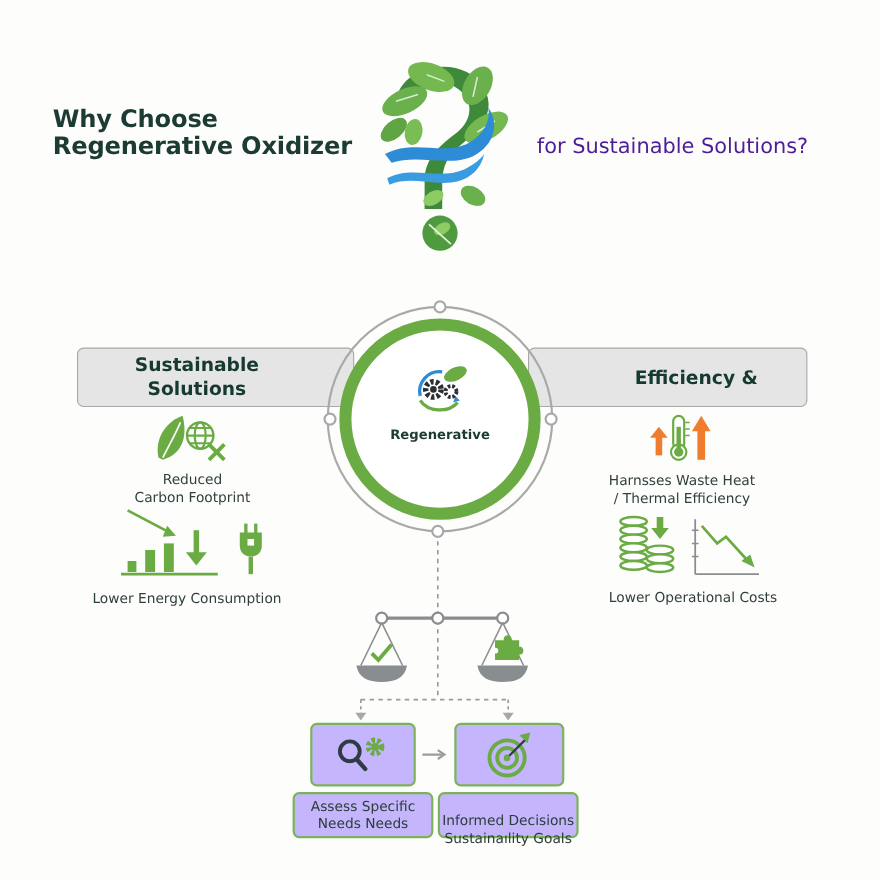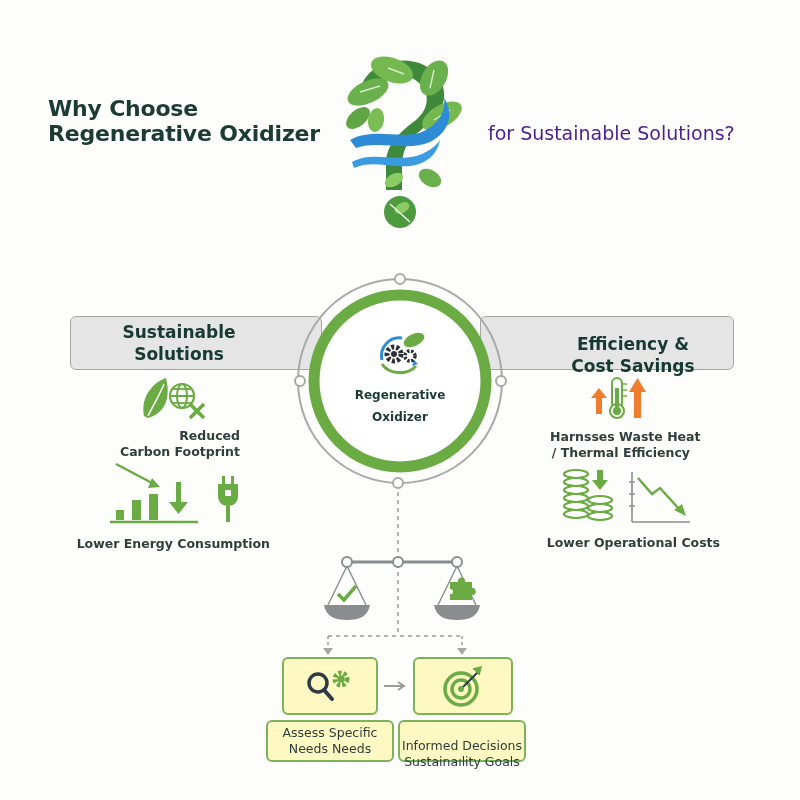--- a/index.html
+++ b/index.html
@@ -32,24 +32,24 @@
   }
   .band-left .band-title { left: 48px; top: 4px; width: 120px; }
   .band-right .band-title { left: 82px; top: 16px; width: 140px; }
 
   .center { left: 290px; top: 268px; width: 220px; height: 230px; }
   .center-label {
     position: absolute; left: 0; width: 100%; top: 116px; text-align: center;
     font-size: 12px; line-height: 22px; font-weight: bold; color: #1b3b33;
   }
 
-  .cap { font-size: 12.5px; color: #2f3f3c; text-align: right; line-height: 16px; white-space: nowrap; font-weight: bold; }
+  .cap { font-size: 12.5px; color: #2f3f3c; text-align: center; line-height: 16px; white-space: nowrap; }
 
   .box {
-    border: 2px solid #7cb35a; border-radius: 6px; background: #fef9c3;
+    border: 2px solid #7cb35a; border-radius: 6px; background: #c4b5fd;
   }
   .box-label { font-size: 12.5px; line-height: 16px; text-align: center; color: #2b3d3a; }
 </style>
 </head>
 <body>
 
 <svg class="abs" style="left:0;top:0" width="800" height="800">
 
   <line x1="398" y1="484" x2="398" y2="636" stroke="#9a9c9c" stroke-width="1.5" stroke-dasharray="4 4"></line>
 
@@ -91,21 +91,20 @@
 <div class="abs band band-left">
   <div class="band-title">
     <div>Sustainable</div>
     <div>Solutions</div>
   </div>
 </div>
 
 <div class="abs band band-right">
   <div class="band-title">
     <div>Efficiency &amp;</div>
-    <div>Cost Savings</div>
   </div>
 </div>
 
 <div class="abs center">
   <svg width="220" height="230" style="position:absolute;left:0;top:0">
     <circle cx="110" cy="113" r="102" fill="none" stroke="#a8aaaa" stroke-width="2"></circle>
     <circle cx="110" cy="113" r="86" fill="#fff" stroke="#6aab43" stroke-width="11"></circle>
     <circle cx="110" cy="11" r="5" fill="#fff" stroke="#a8aaaa" stroke-width="2"></circle>
     <circle cx="10" cy="113" r="5" fill="#fff" stroke="#a8aaaa" stroke-width="2"></circle>
     <circle cx="211" cy="113" r="5" fill="#fff" stroke="#a8aaaa" stroke-width="2"></circle>
@@ -116,21 +115,20 @@
     <path d="M10 30 A18 18 0 0 1 30 8" fill="none" stroke="#2e8bd6" stroke-width="3"></path>
     <path d="M10 34 A20 16 0 0 0 44 36" fill="none" stroke="#6aab43" stroke-width="3"></path>
     <path d="M40 36 L46 34 L42 30" fill="#2e8bd6"></path>
     <ellipse cx="42" cy="10" rx="11" ry="6" transform="rotate(-25 42 10)" fill="#6aab43"></ellipse>
     <circle cx="22" cy="24" r="7" fill="none" stroke="#2b2f33" stroke-width="5" stroke-dasharray="3 2"></circle>
     <circle cx="22" cy="24" r="3" fill="#2b2f33"></circle>
     <circle cx="38" cy="26" r="5" fill="none" stroke="#2b2f33" stroke-width="3.5" stroke-dasharray="2.4 1.6"></circle>
   </svg>
   <div class="center-label">
     <div>Regenerative</div>
-    <div>Oxidizer</div>
   </div>
 </div>
 
 <svg class="abs" style="left:140px;top:376px" width="70" height="48" viewBox="0 0 70 48">
   <path d="M4 40 C0 20 14 6 26 2 C30 18 28 36 8 42 Z" fill="#6aab43"></path>
   <path d="M8 40 C14 28 20 18 24 8" stroke="#fff" stroke-width="1.5" fill="none"></path>
   <circle cx="42" cy="20" r="12" fill="none" stroke="#6aab43" stroke-width="2.2"></circle>
   <ellipse cx="42" cy="20" rx="5" ry="12" fill="none" stroke="#6aab43" stroke-width="2"></ellipse>
   <line x1="30" y1="20" x2="54" y2="20" stroke="#6aab43" stroke-width="2"></line>
   <line x1="32" y1="13" x2="52" y2="13" stroke="#6aab43" stroke-width="1.8"></line>

